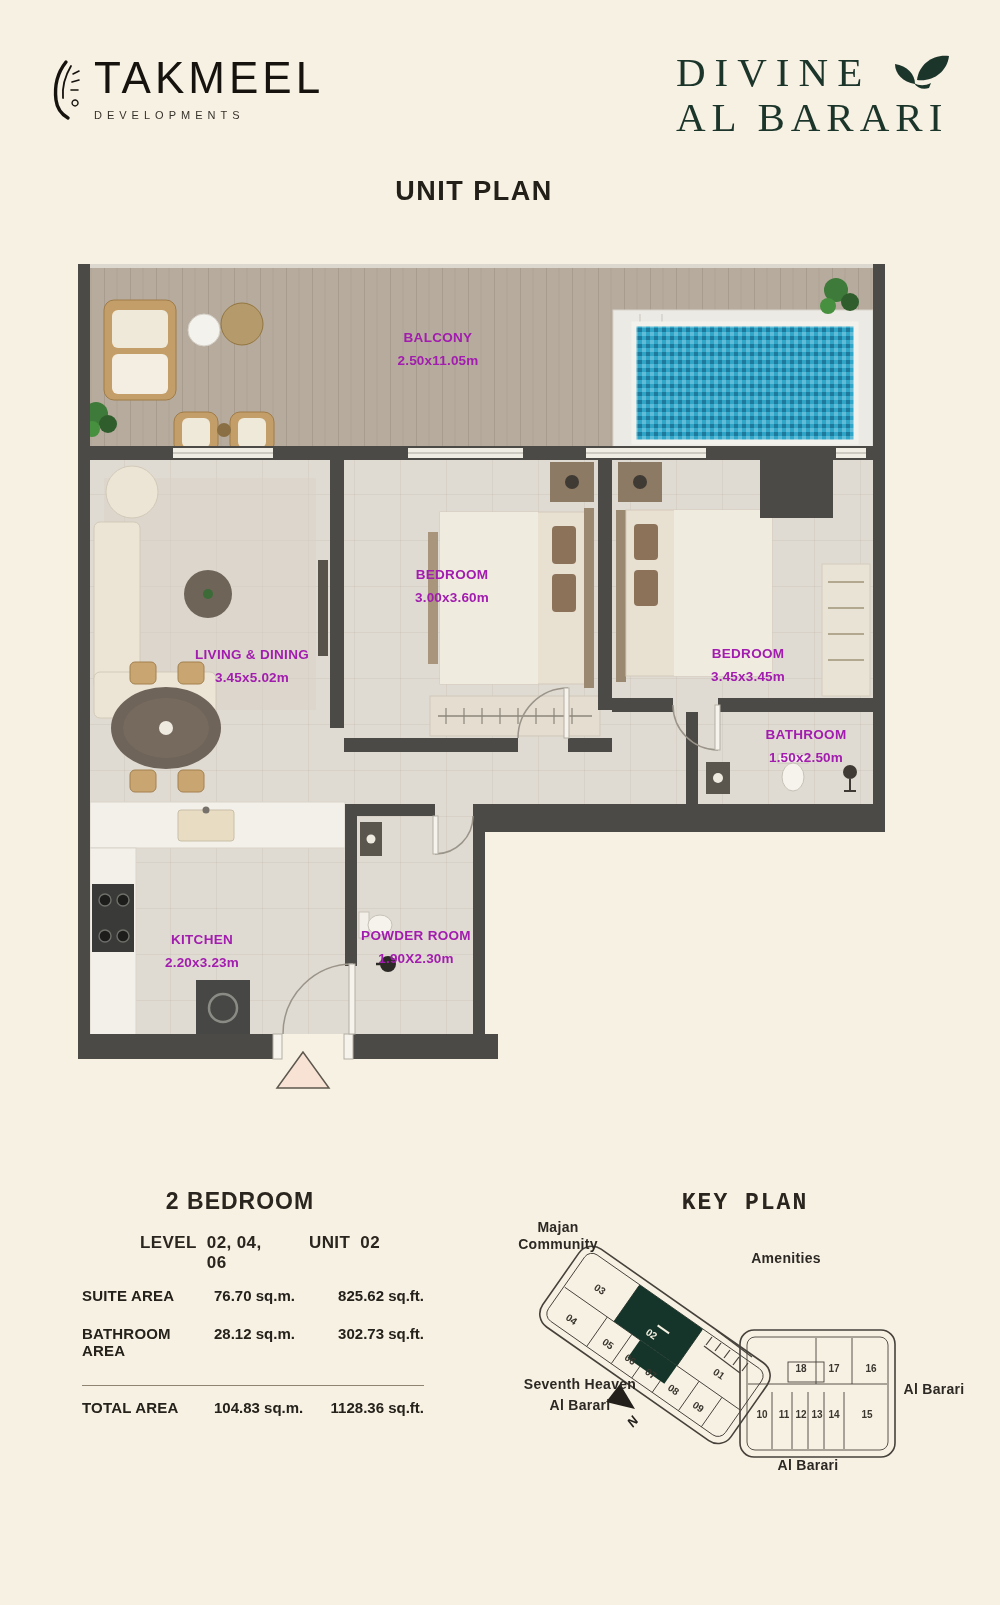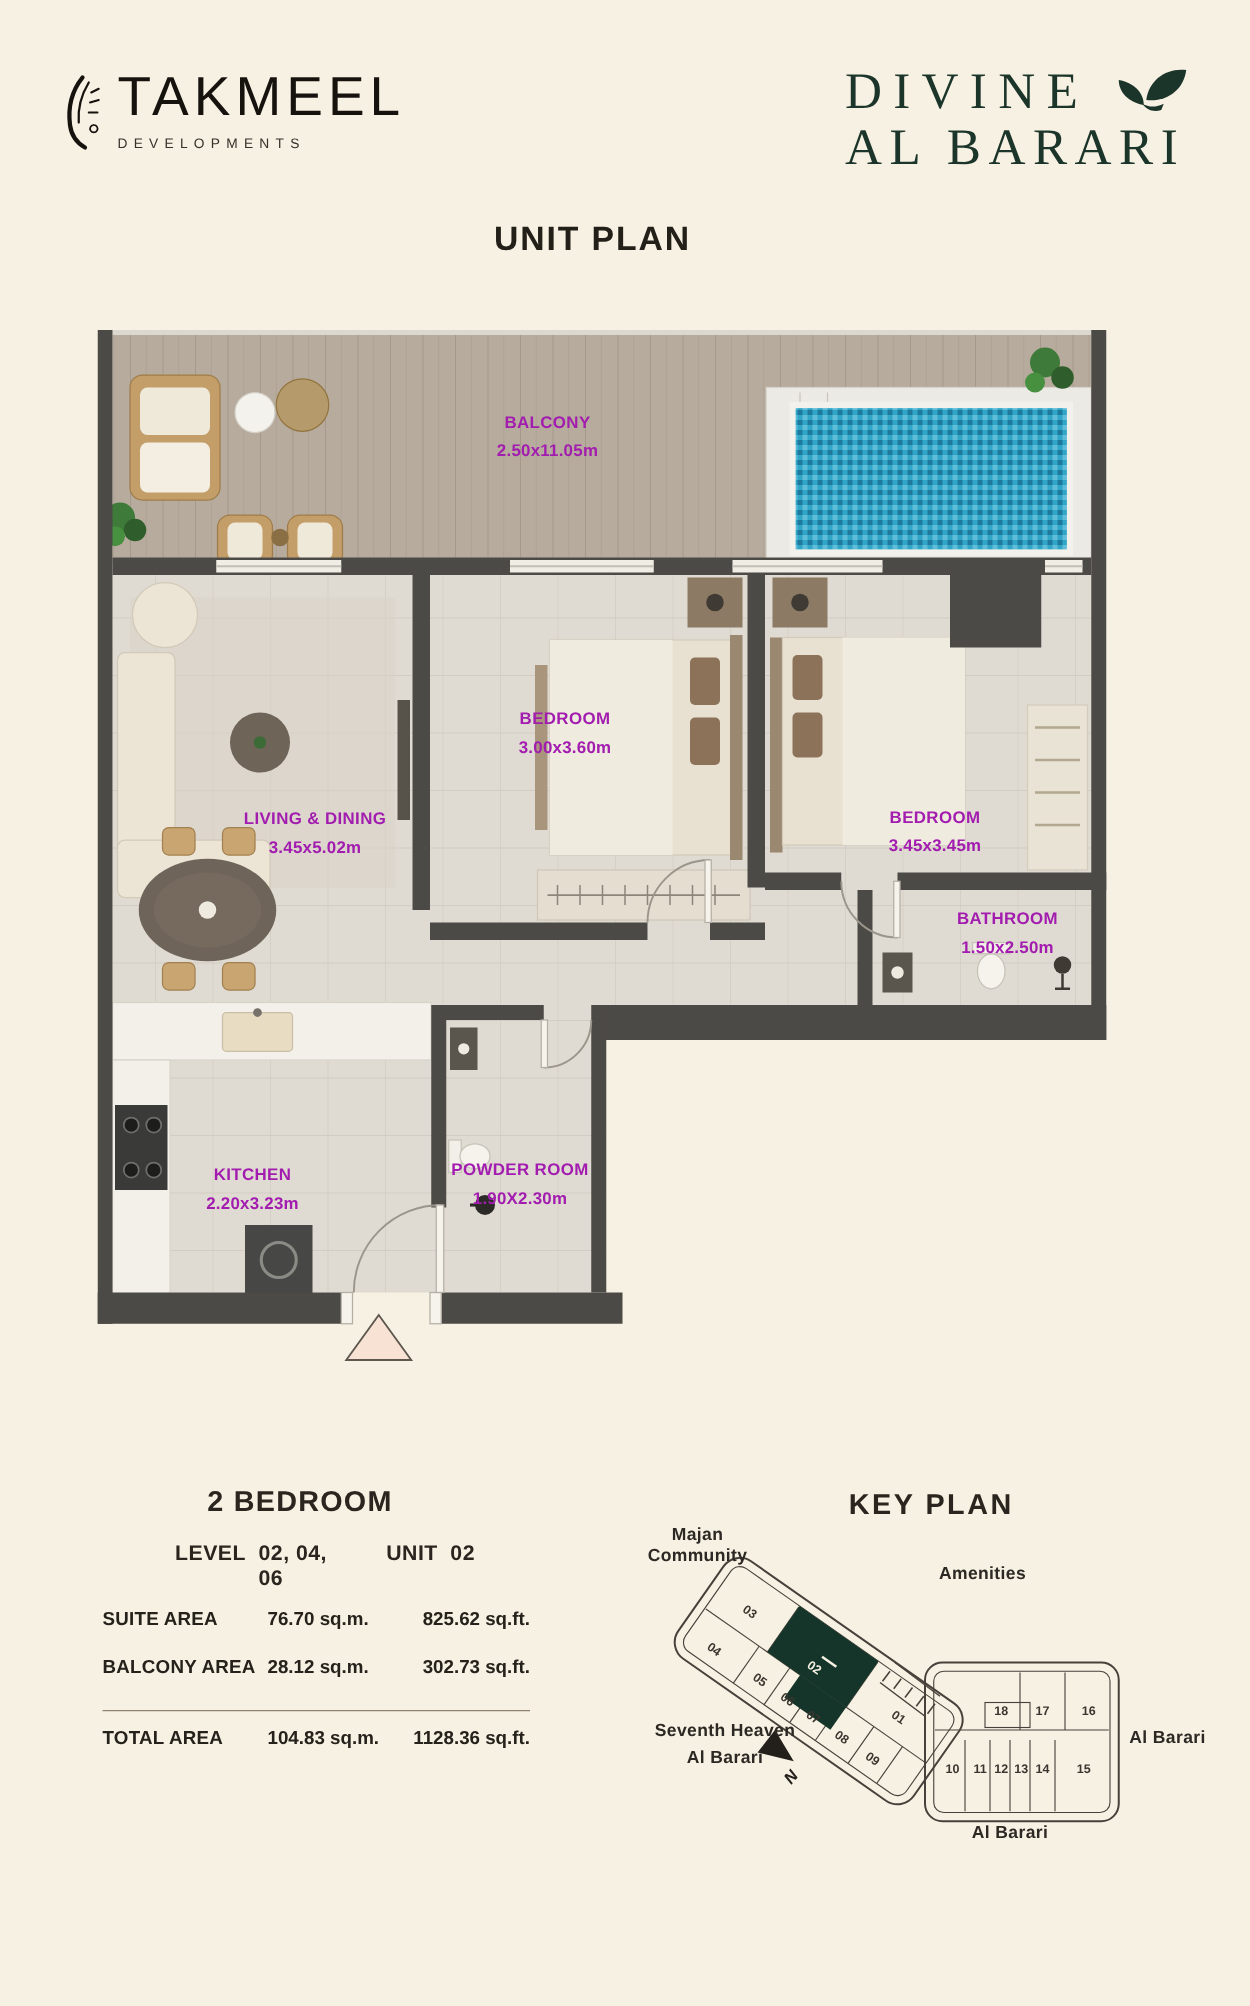--- a/index.html
+++ b/index.html
@@ -41,21 +41,21 @@
   .level-row .gap { width:18px; }
   .area-table { left:82px; top:1276px; width:342px; font-size:15px; }
   .area-row { display:flex; align-items:baseline; padding:11px 0 10px 0; }
   .area-row .a-label { width:132px; font-weight:700; letter-spacing:.2px; }
   .area-row .a-sqm { width:110px; font-weight:600; }
   .area-row .a-sqft { flex:1; text-align:right; font-weight:700; }
   .area-row.total { border-top:1.5px solid #8f8471; margin-top:16px; padding-top:13px; }
 
   
   .keyplan-title { left:620px; top:1190px; width:250px; text-align:center;
-    font-size:23px; font-weight:800; letter-spacing:2px; color:#2a251e; }
+    font-size:23px; font-weight:800; letter-spacing:2px; color:#2a251e;font-family:Liberation Mono, monospace; }
   .keyplan { left:500px; top:1212px; width:470px; height:310px; }
   .kp-label { font-weight:700; letter-spacing:.3px; }
 </style>
 </head>
 <body>
 
 <div class="abs takmeel">
   <svg width="40" height="66" viewBox="0 0 40 66">
     <g stroke="#16130e" fill="none" stroke-linecap="round">
       <path d="M22 6 C14 16 10 28 12 44 C13 52 17 58 24 62" stroke-width="3.4"></path>
@@ -318,21 +318,21 @@
   <span>02</span>
 </div>
 
 <div class="abs area-table">
   <div class="area-row">
     <span class="a-label">SUITE AREA</span>
     <span class="a-sqm">76.70 sq.m.</span>
     <span class="a-sqft">825.62  sq.ft.</span>
   </div>
   <div class="area-row">
-    <span class="a-label">BALCONY AREA</span>
+    <span class="a-label">BATHROOM AREA</span>
     <span class="a-sqm">28.12 sq.m.</span>
     <span class="a-sqft">302.73  sq.ft.</span>
   </div>
   <div class="area-row total">
     <span class="a-label">TOTAL AREA</span>
     <span class="a-sqm">104.83 sq.m.</span>
     <span class="a-sqft">1128.36  sq.ft.</span>
   </div>
 </div>
 

